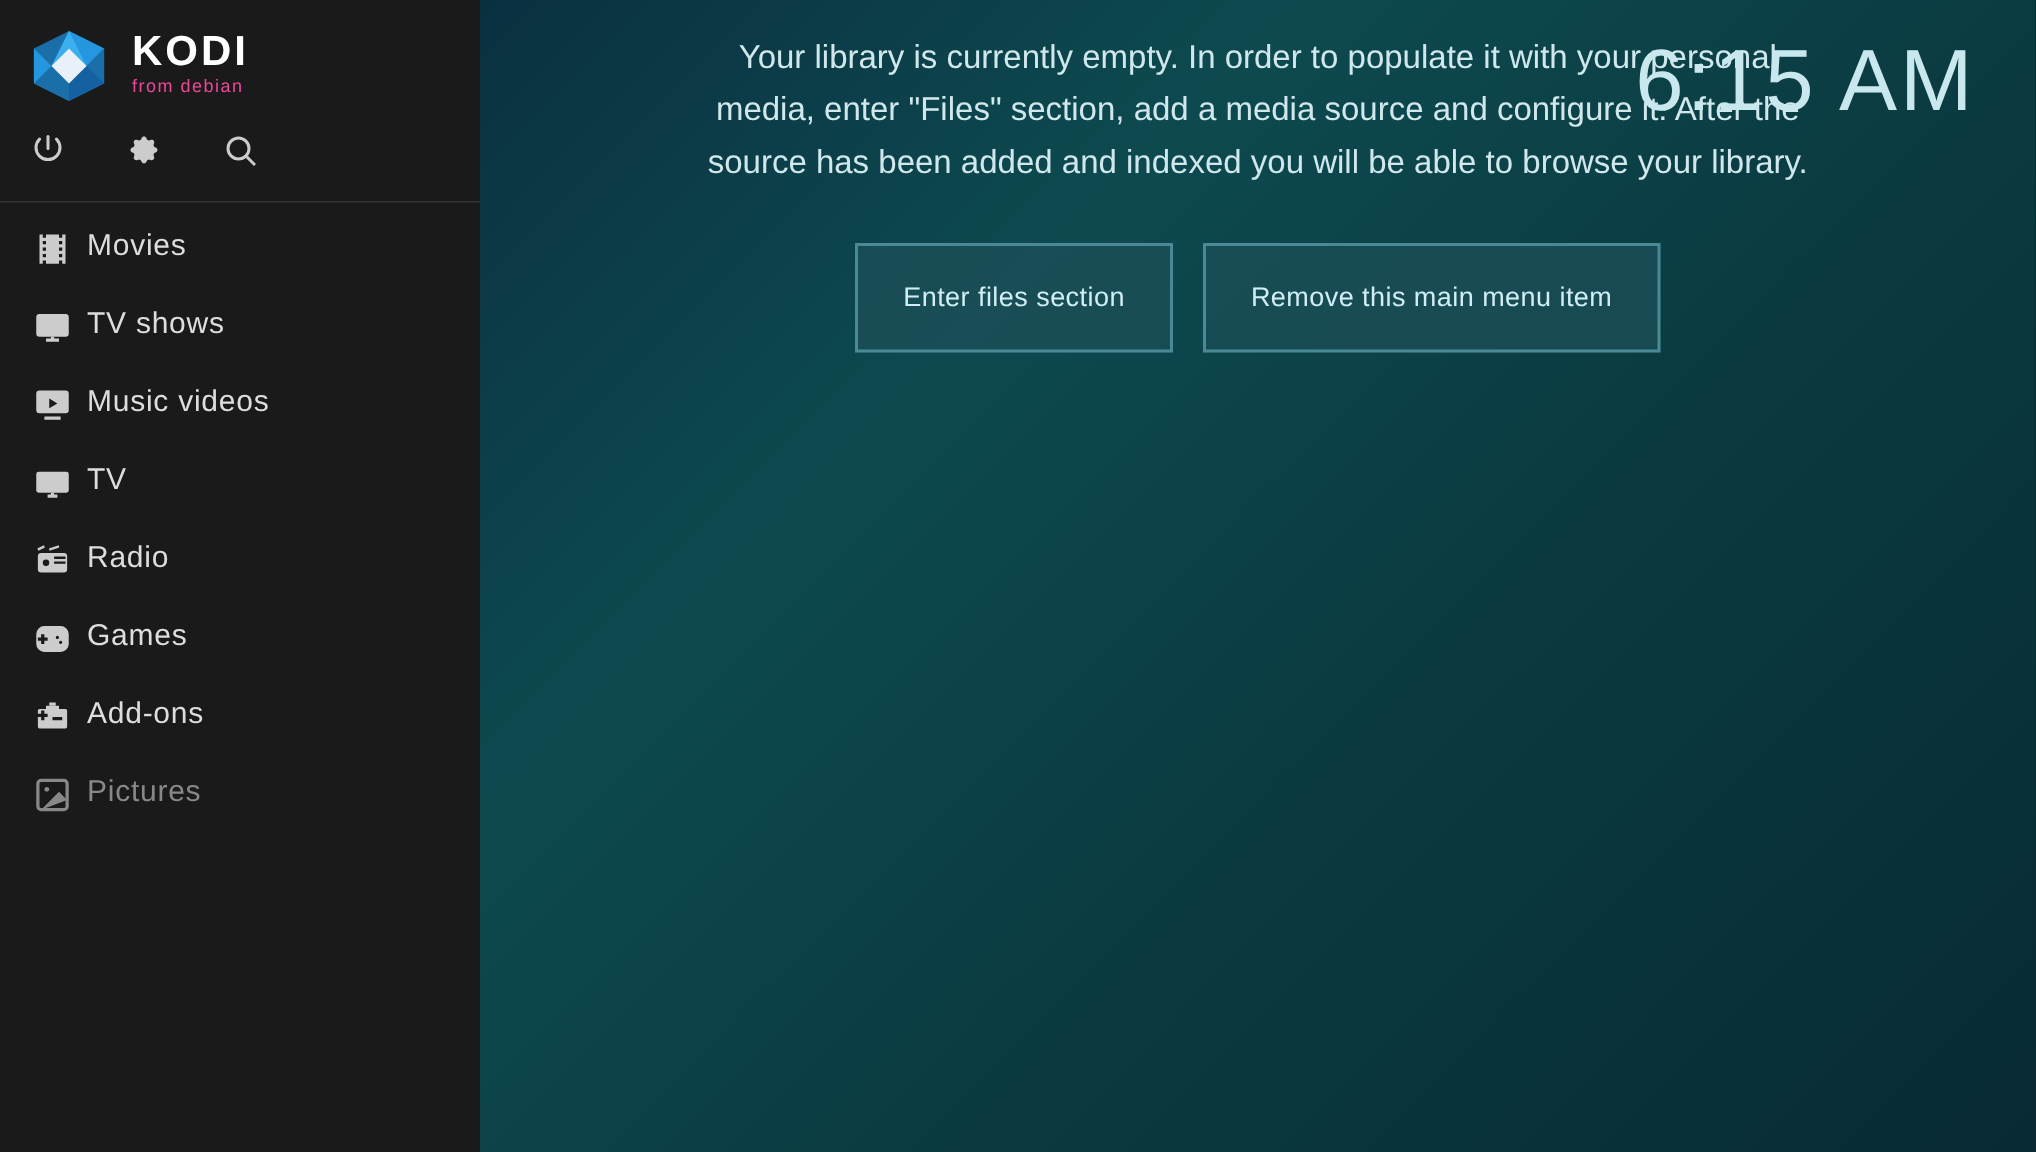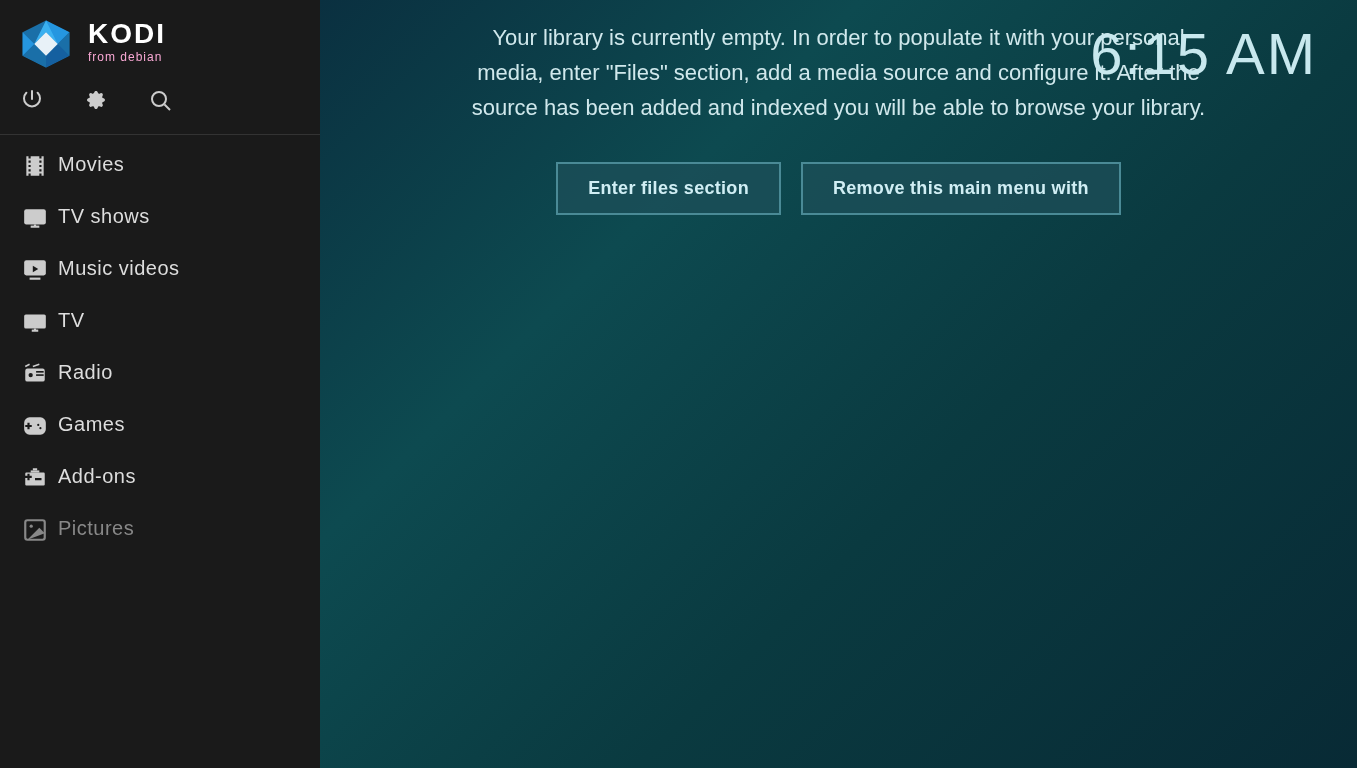--- a/index.html
+++ b/index.html
@@ -40,21 +40,21 @@
     }
 
     .kodi-name {
       color: #ffffff;
       font-size: 28px;
       font-weight: bold;
       letter-spacing: 2px;
     }
 
     .kodi-subtitle {
-      color: #f9a8d4;
+      color: #ec4899;
       font-size: 12px;
       letter-spacing: 1px;
     }
 
     .sidebar-controls {
       display: flex;
       align-items: center;
       padding: 8px 20px 16px 20px;
       gap: 40px;
     }
@@ -142,23 +142,23 @@
       font-weight: 300;
     }
 
     .button-row {
       display: flex;
       gap: 20px;
       justify-content: center;
     }
 
     .action-btn {
-      padding: 14px 30px;
+      padding: 24px 30px;
       font-size: 18px;
-      font-weight: 700;
+      font-weight: 400;
       border: 2px solid #4a8a96;
       background: rgba(30, 80, 90, 0.7);
       color: #d0eef4;
       cursor: pointer;
       letter-spacing: 0.3px;
       outline: none;
     }
   </style>
 </head>
 <body>
@@ -299,17 +299,17 @@
 </nav>
 
 <main class="main-content">
   <div class="clock">6:15 AM</div>
 
   <div class="content-area">
     <div class="message-box">
       <p class="message-text">Your library is currently empty. In order to populate it with your personal media, enter "Files" section, add a media source and configure it. After the source has been added and indexed you will be able to browse your library.</p>
       <div class="button-row">
         <button class="action-btn">Enter files section</button>
-        <button class="action-btn">Remove this main menu with</button>
+        <button class="action-btn">Remove this main menu item</button>
       </div>
     </div>
   </div>
 </main>
 
 </body></html>

